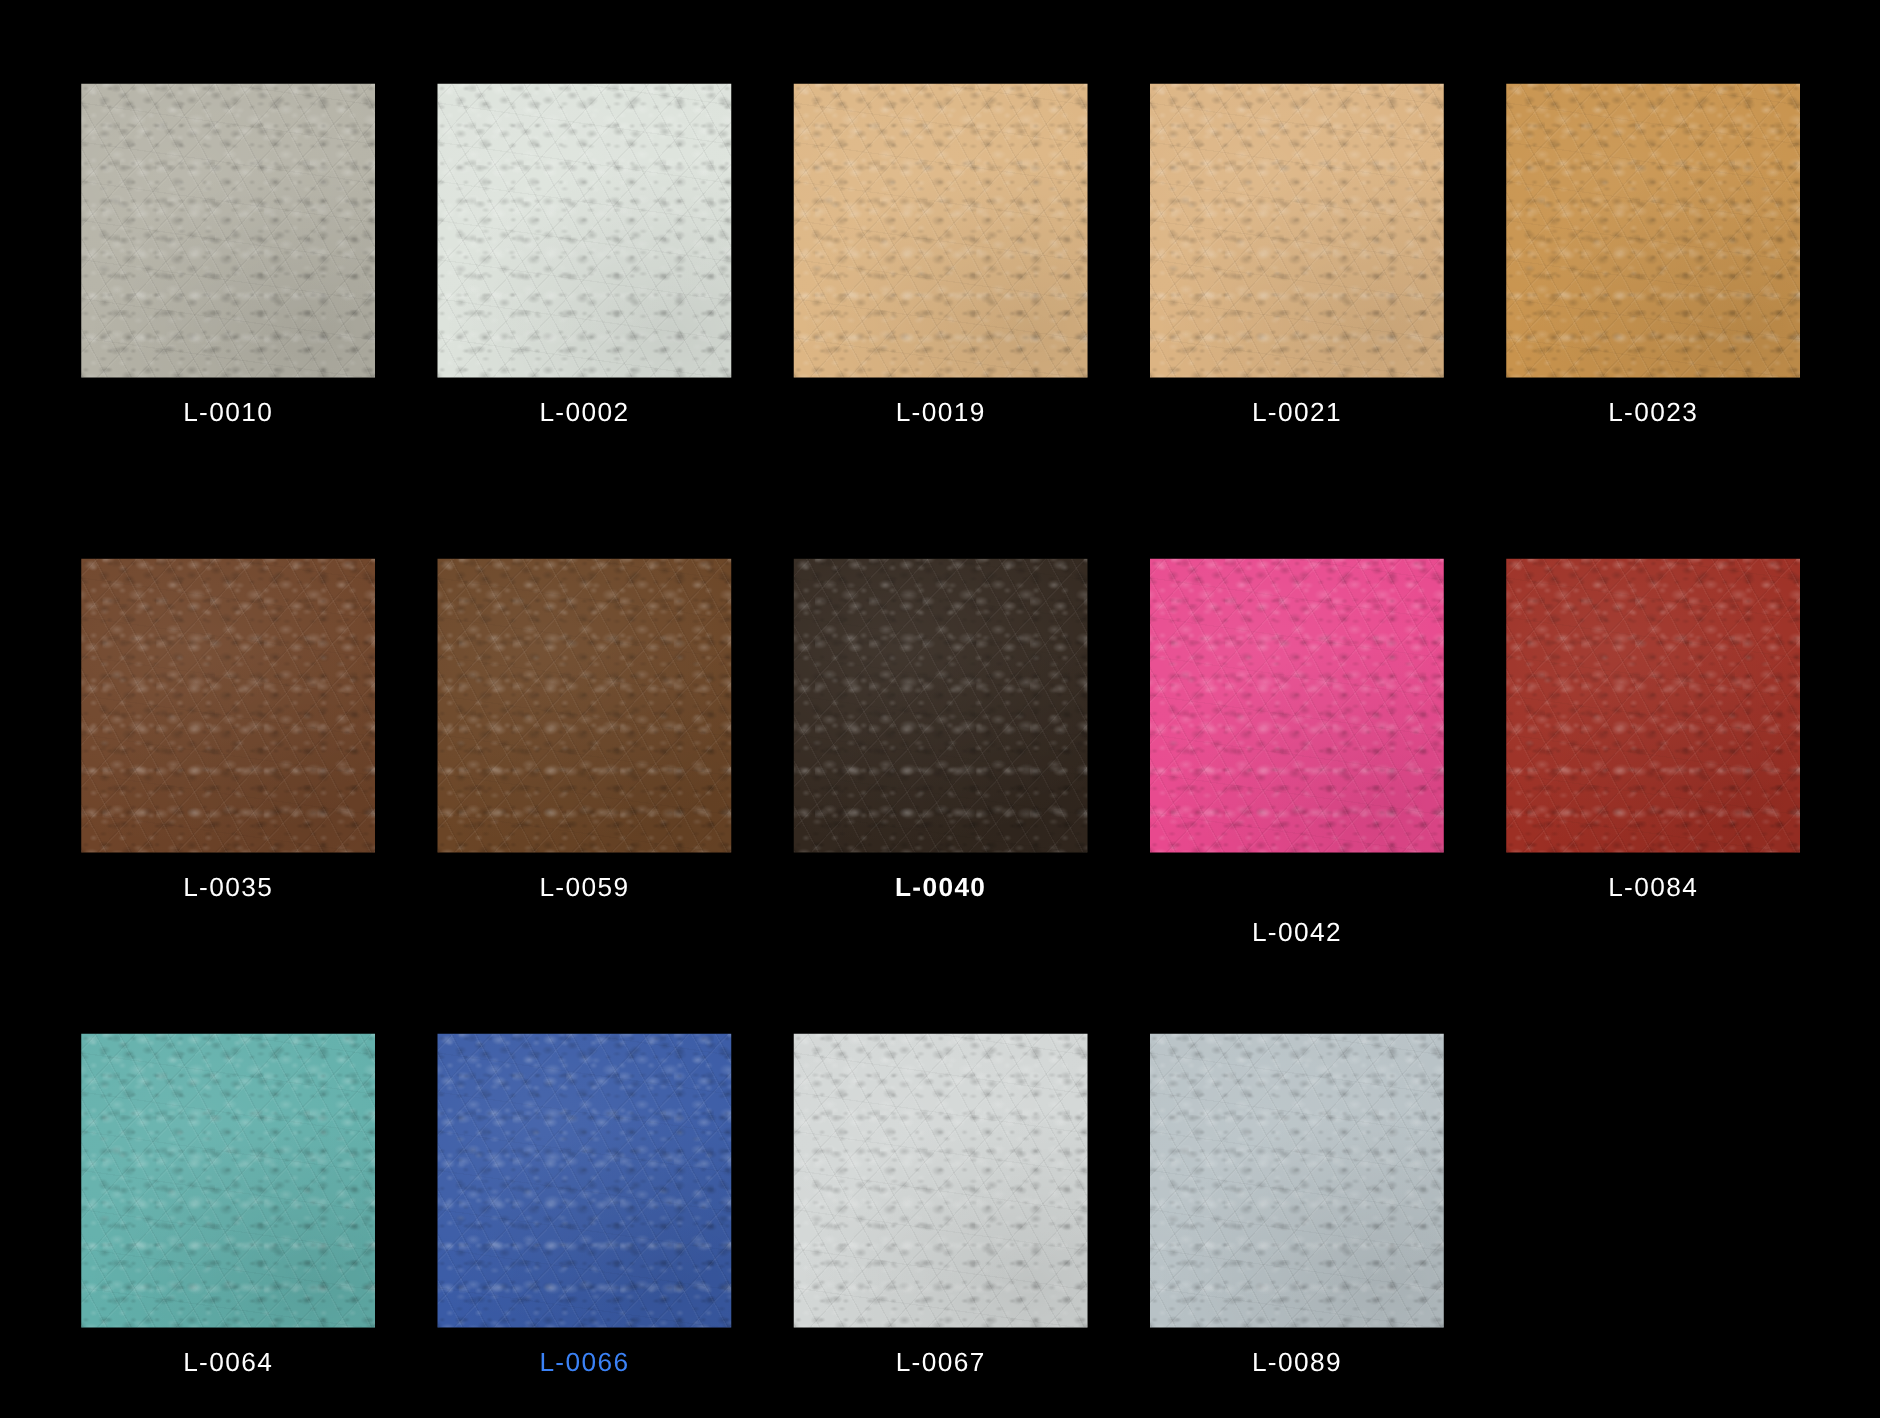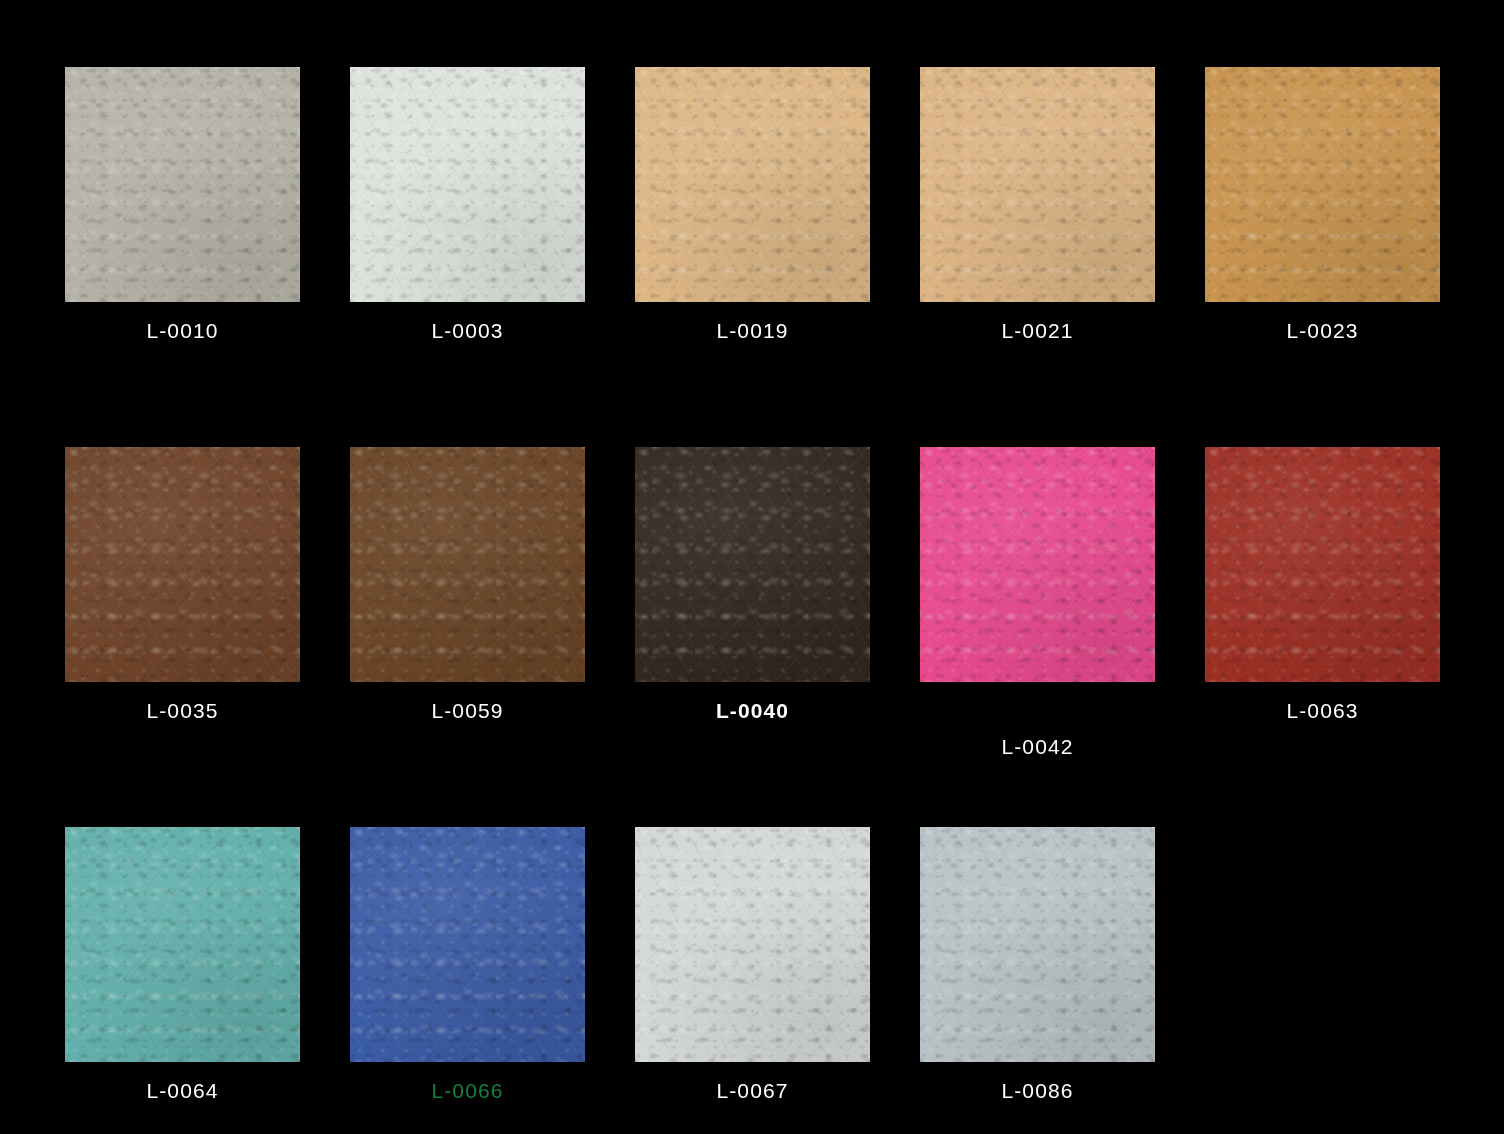--- a/index.html
+++ b/index.html
@@ -124,21 +124,21 @@
       </div>
       <div class="swatch-label" style="color: rgb(255, 255, 255);">L-0010</div>
     </div>
     <div class="swatch-cell">
       <div class="swatch-chip" style="background-color: rgb(221, 227, 220);">
         <div class="grain g1"></div>
         <div class="grain g2"></div>
         <div class="grain g3"></div>
         <div class="grain g4"></div>
       </div>
-      <div class="swatch-label" style="color: rgb(255, 255, 255);">L-0003</div>
+      <div class="swatch-label" style="color: rgb(255, 255, 255);">L-0002</div>
     </div>
     <div class="swatch-cell">
       <div class="swatch-chip" style="background-color: rgb(221, 182, 132);">
         <div class="grain g1"></div>
         <div class="grain g2"></div>
         <div class="grain g3"></div>
         <div class="grain g4"></div>
       </div>
       <div class="swatch-label" style="color: rgb(255, 255, 255);">L-0019</div>
     </div>
@@ -196,51 +196,51 @@
       </div>
       <div class="swatch-label" style="color: rgb(255, 255, 255); margin-top: 36px;">L-0042</div>
     </div>
     <div class="swatch-cell">
       <div class="swatch-chip" style="background-color: rgb(157, 47, 36);">
         <div class="grain g1"></div>
         <div class="grain g2"></div>
         <div class="grain g3"></div>
         <div class="grain g4"></div>
       </div>
-      <div class="swatch-label" style="color: rgb(255, 255, 255);">L-0063</div>
+      <div class="swatch-label" style="color: rgb(255, 255, 255);">L-0084</div>
     </div>
     <div class="swatch-cell">
       <div class="swatch-chip" style="background-color: rgb(98, 176, 171);">
         <div class="grain g1"></div>
         <div class="grain g2"></div>
         <div class="grain g3"></div>
         <div class="grain g4"></div>
       </div>
       <div class="swatch-label" style="color: rgb(255, 255, 255);">L-0064</div>
     </div>
     <div class="swatch-cell">
       <div class="swatch-chip" style="background-color: rgb(58, 91, 166);">
         <div class="grain g1"></div>
         <div class="grain g2"></div>
         <div class="grain g3"></div>
         <div class="grain g4"></div>
       </div>
-      <div class="swatch-label" style="color: #15803d;">L-0066</div>
+      <div class="swatch-label" style="color: #3b82f6;">L-0066</div>
     </div>
     <div class="swatch-cell">
       <div class="swatch-chip" style="background-color: rgb(211, 215, 214);">
         <div class="grain g1"></div>
         <div class="grain g2"></div>
         <div class="grain g3"></div>
         <div class="grain g4"></div>
       </div>
       <div class="swatch-label" style="color: rgb(255, 255, 255);">L-0067</div>
     </div>
     <div class="swatch-cell">
       <div class="swatch-chip" style="background-color: rgb(184, 194, 198);">
         <div class="grain g1"></div>
         <div class="grain g2"></div>
         <div class="grain g3"></div>
         <div class="grain g4"></div>
       </div>
-      <div class="swatch-label" style="color: rgb(255, 255, 255);">L-0086</div>
+      <div class="swatch-label" style="color: rgb(255, 255, 255);">L-0089</div>
     </div>
   </div>
 
 </body></html>

